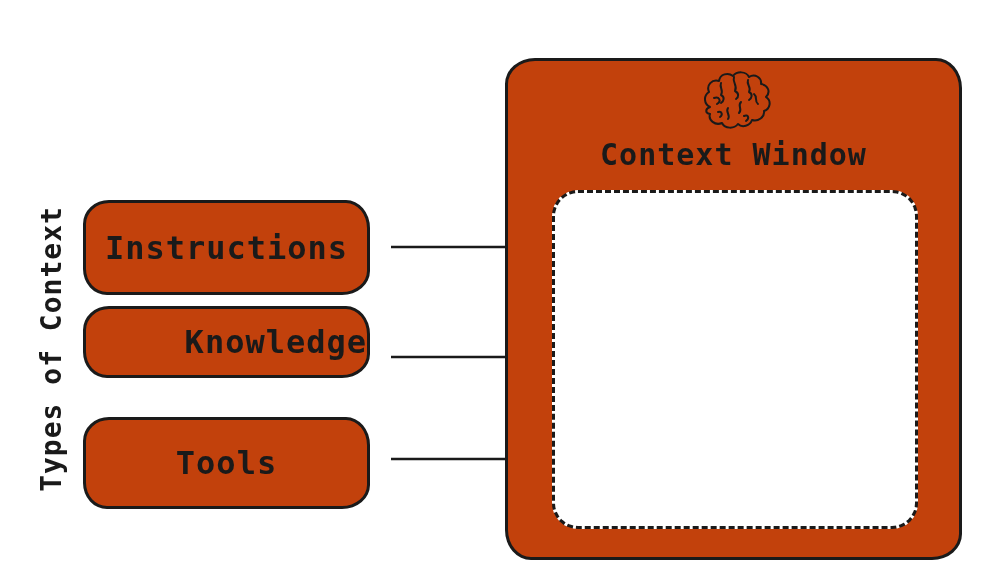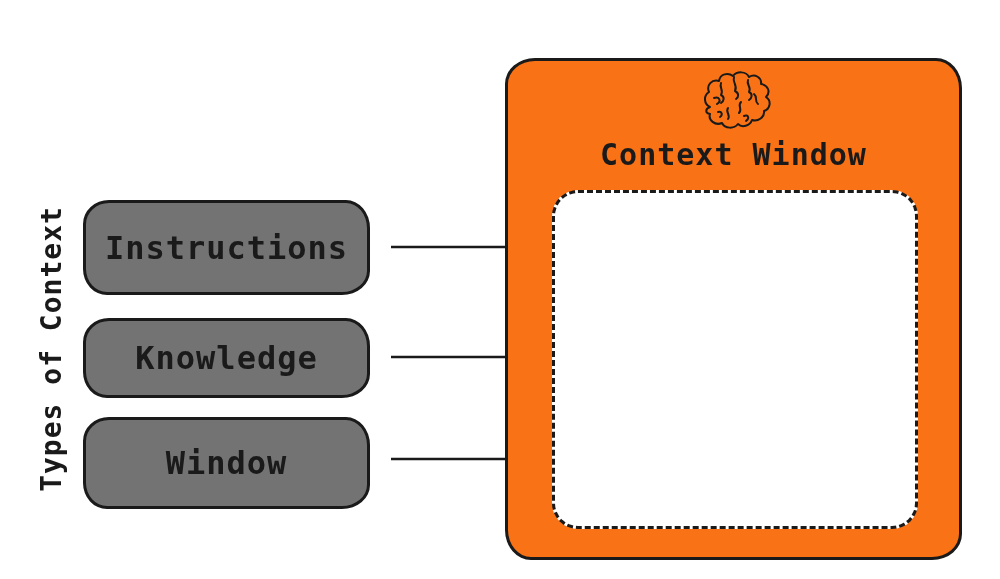--- a/index.html
+++ b/index.html
@@ -33,29 +33,29 @@
   .type-box {
     position: absolute;
     left: 83px;
     width: 287px;
     box-sizing: border-box;
     border: 3px solid #1a1a1a;
     border-radius: 26px 24px 28px 24px / 24px 28px 24px 26px;
     display: flex;
     align-items: center;
     justify-content: center;
-    background: #737373;
+    background: #c2410c;
   }
   .type-box .box-label {
     font-size: 32px;
     font-weight: bold;
     letter-spacing: 1px;
   }
   .box-instructions { top: 200px; height: 95px; }
-  .box-knowledge    { top: 318px; height: 80px; }
+  .box-knowledge    { top: 306px; height: 72px; justify-content: flex-end; }
   .box-tools        { top: 417px; height: 92px; }
 
   
   .arrows {
     position: absolute;
     top: 0;
     left: 0;
     width: 1000px;
     height: 579px;
     pointer-events: none;
@@ -74,21 +74,21 @@
   }
   .llm-box {
     position: absolute;
     left: 505px;
     top: 58px;
     width: 457px;
     height: 502px;
     box-sizing: border-box;
     border: 3px solid #1a1a1a;
     border-radius: 30px 26px 30px 26px / 26px 30px 26px 30px;
-    background: #f97316;
+    background: #c2410c;
   }
   .brain {
     position: absolute;
     left: 50%;
     top: 9px;
     transform: translateX(-50%);
     width: 80px;
     height: 64px;
   }
   .cw-label {
@@ -122,21 +122,21 @@
 
   <div class="type-box box-instructions">
     <span class="box-label">Instructions</span>
   </div>
 
   <div class="type-box box-knowledge">
     <span class="box-label">Knowledge</span>
   </div>
 
   <div class="type-box box-tools">
-    <span class="box-label">Window</span>
+    <span class="box-label">Tools</span>
   </div>
 
   <svg class="arrows" viewBox="0 0 1000 579" xmlns="http://www.w3.org/2000/svg">
     <defs>
       <marker id="arrowhead" viewBox="0 0 26 20" markerWidth="26" markerHeight="20" refX="23" refY="10" orient="auto" markerUnits="userSpaceOnUse">
         <path d="M3,3 L23,10 L3,17" fill="none" stroke="#1a1a1a" stroke-width="2.6" stroke-linecap="round" stroke-linejoin="round"></path>
       </marker>
     </defs>
     <line x1="391" y1="247" x2="545" y2="247" stroke="#1a1a1a" stroke-width="2.6" marker-end="url(#arrowhead)"></line>
     <line x1="391" y1="357" x2="545" y2="357" stroke="#1a1a1a" stroke-width="2.6" marker-end="url(#arrowhead)"></line>

